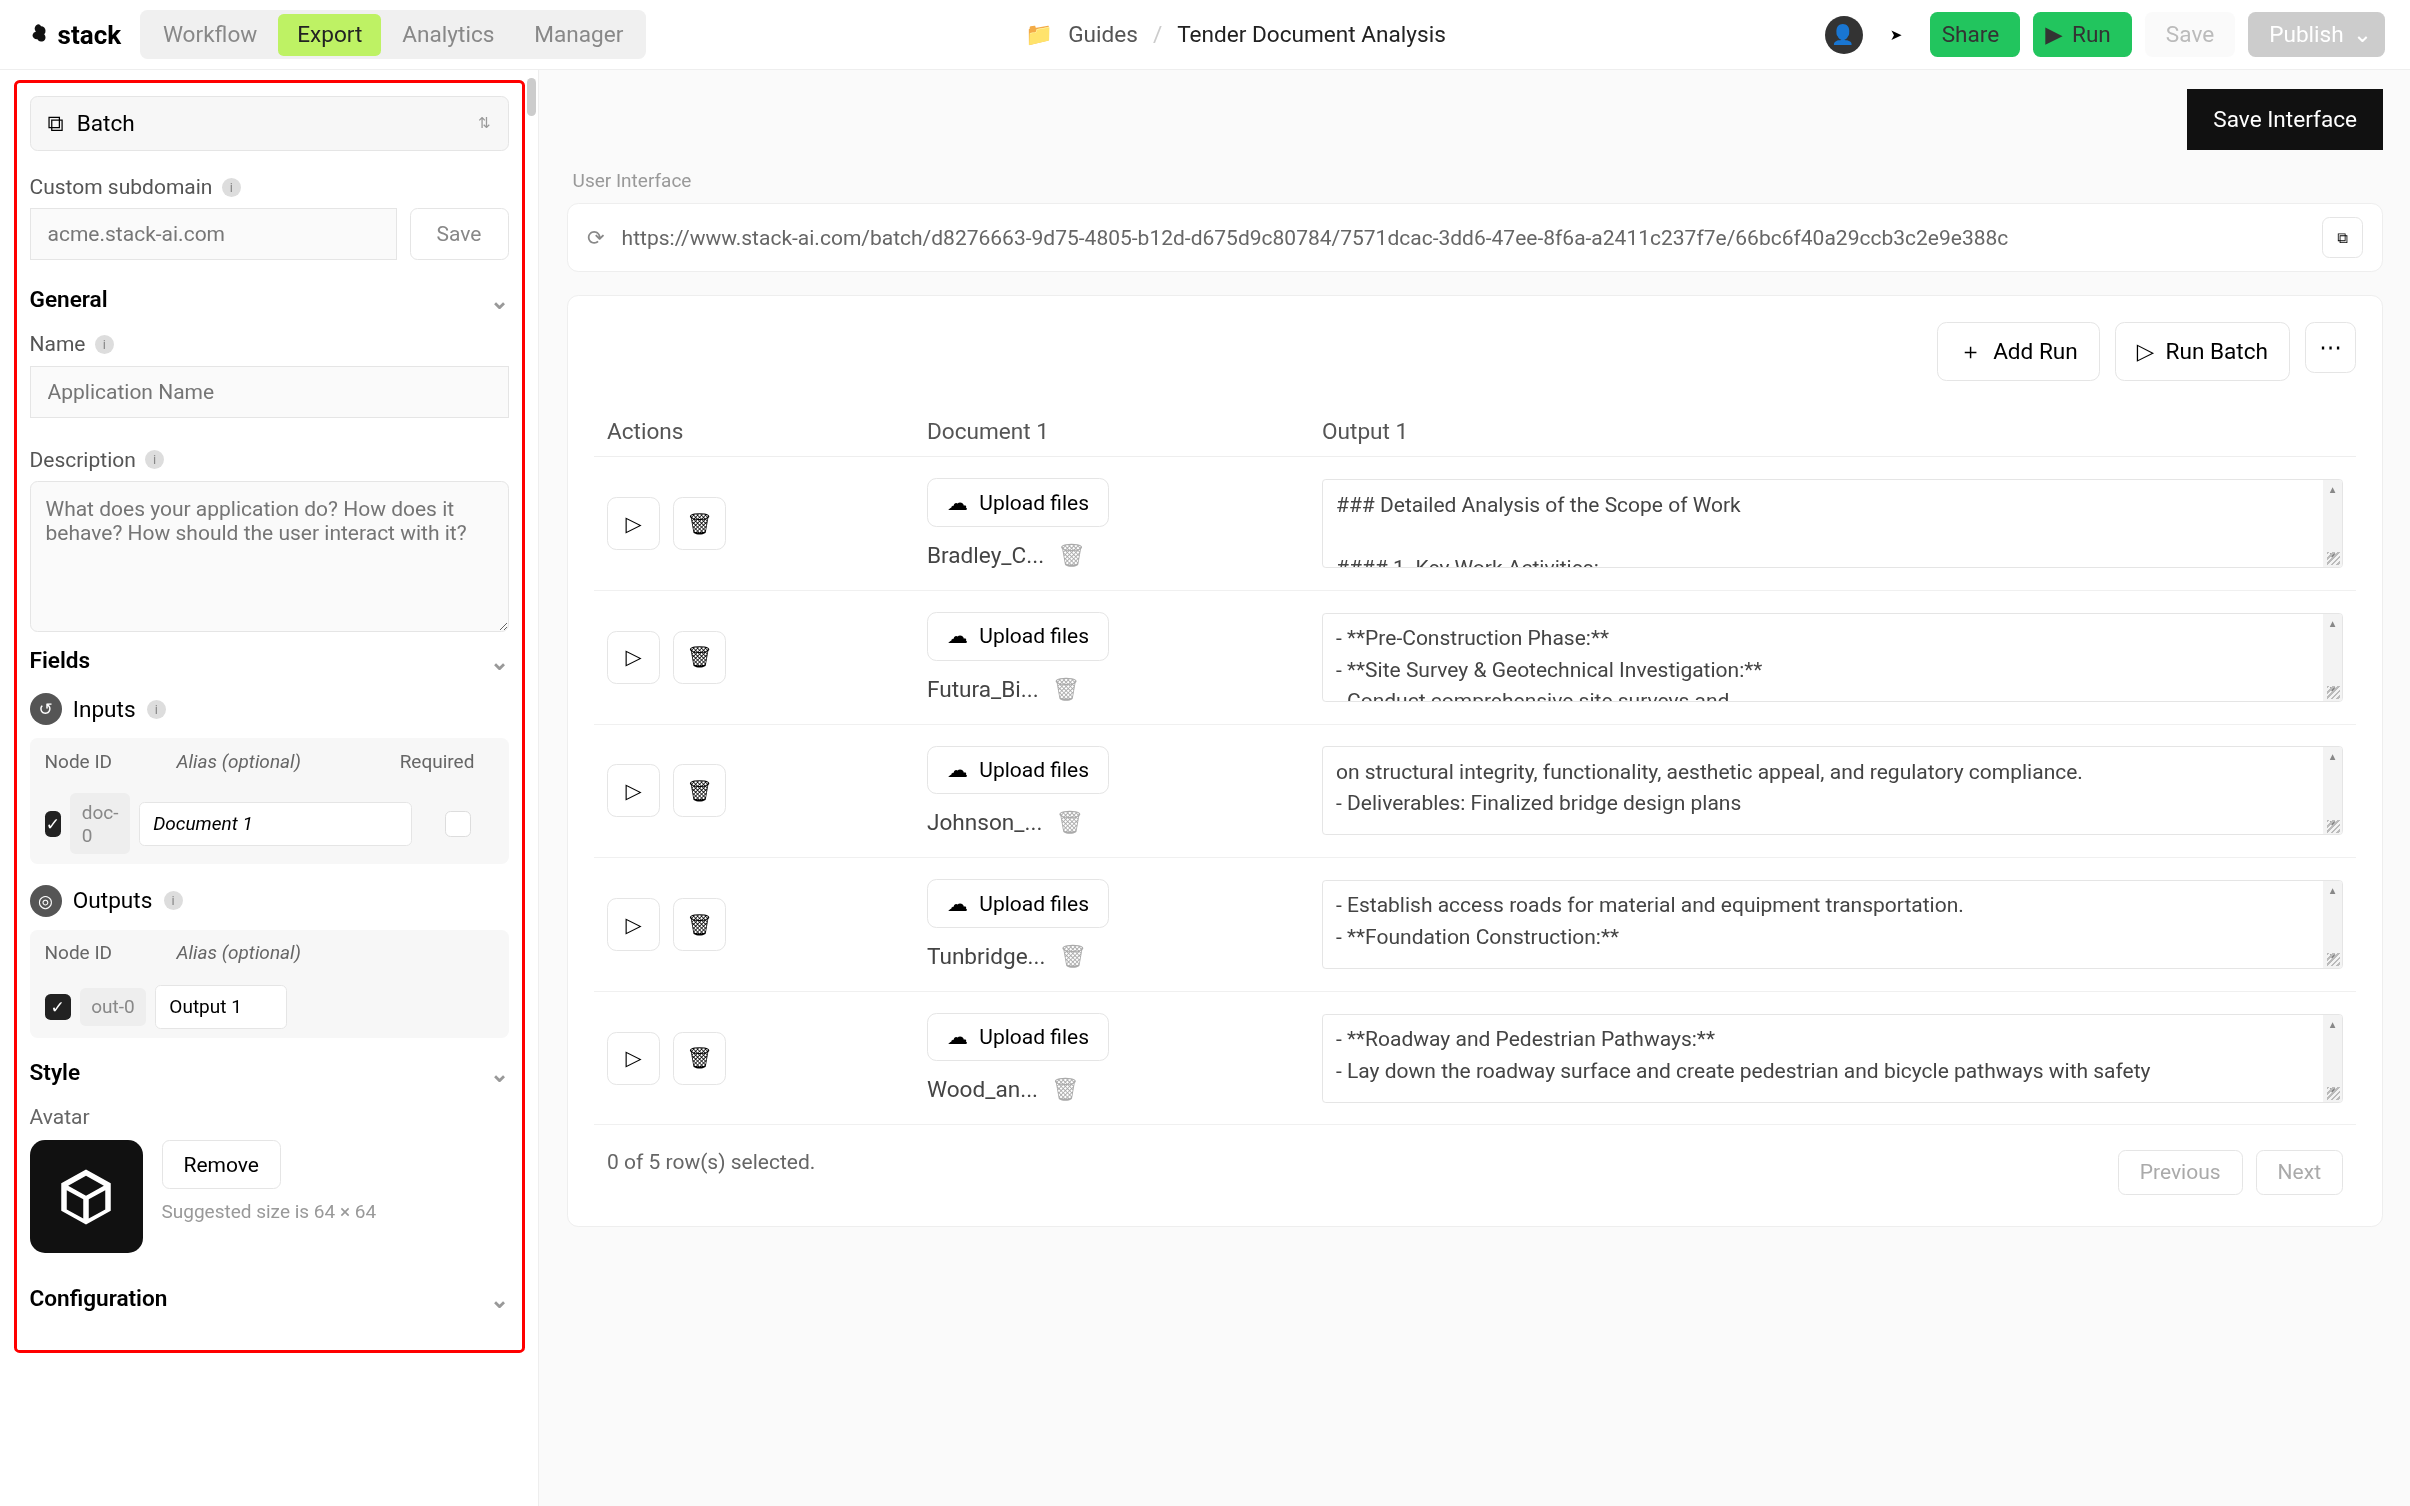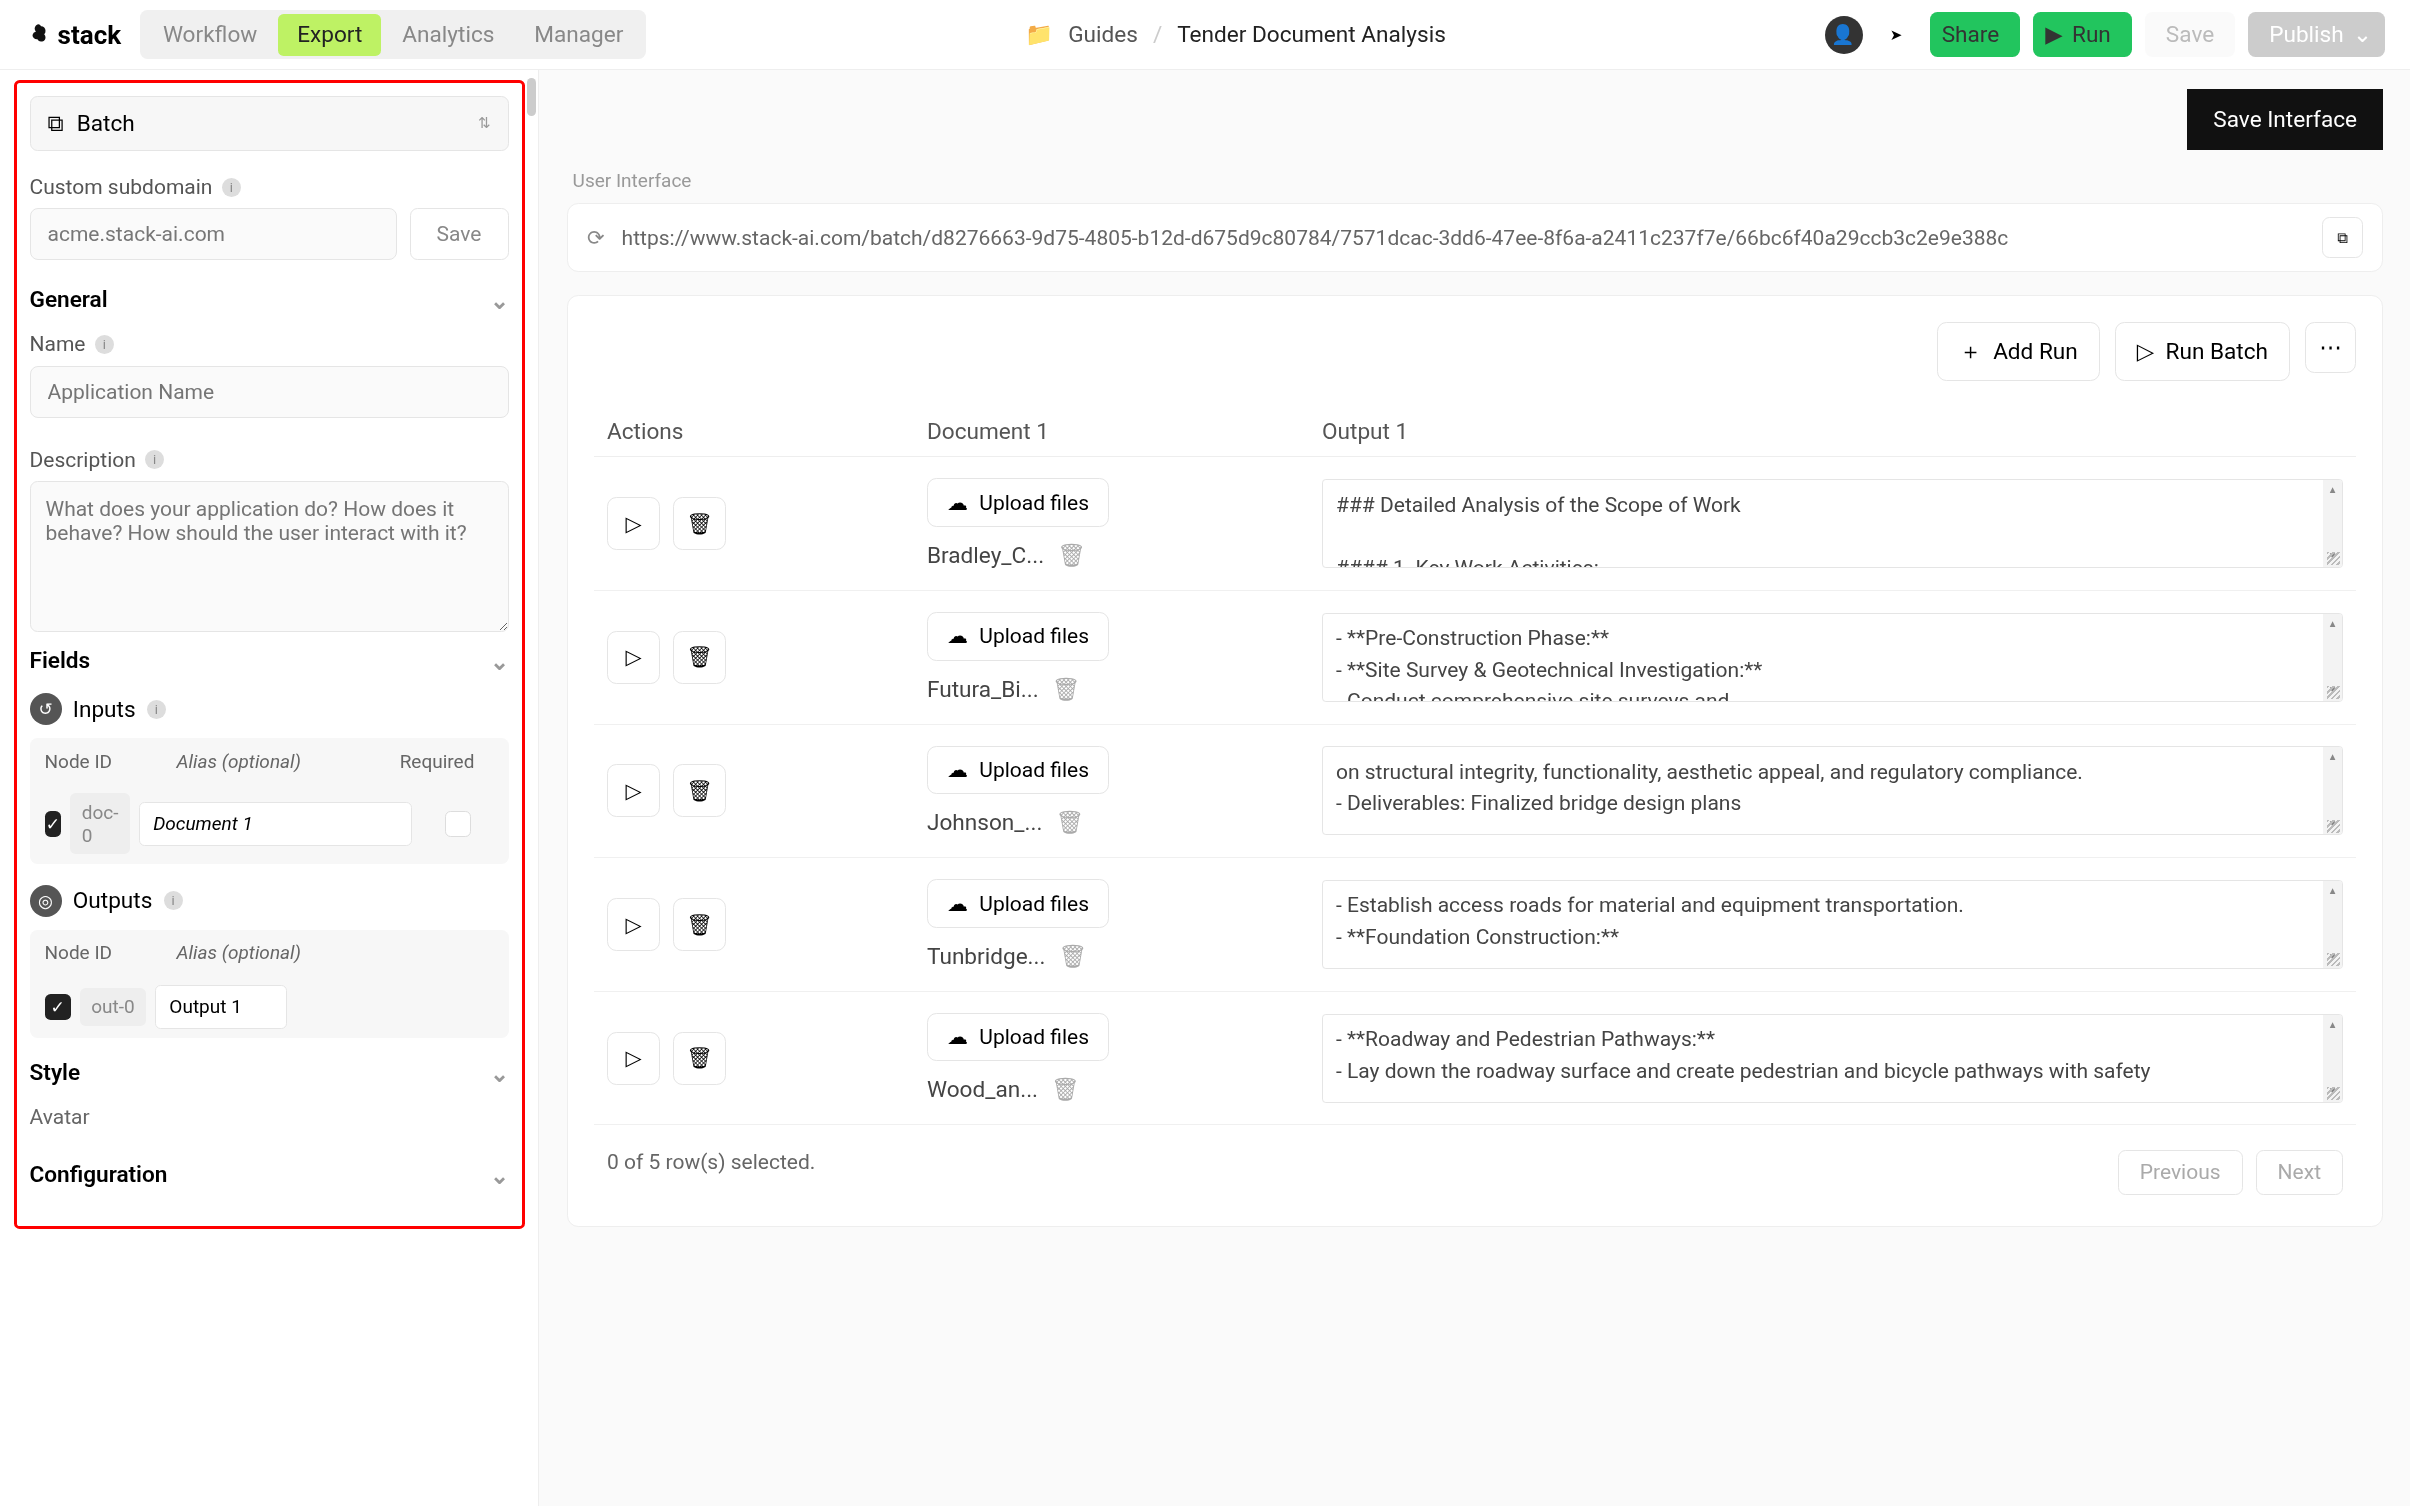--- a/index.html
+++ b/index.html
@@ -22,21 +22,21 @@
 .btn-disabled { background: #fafafa; color: #bbb; }
 .btn-publish { background: #ccc; color: #fff; padding-right: 13px; }
 .main { display: flex; height: calc(100% - 70px); }
 .sidebar { width: 539px; background: #fff; border-right: 0.9px solid #eee; padding: 17px 21px; overflow-y: auto; position: relative; }
 .red-box { border: 3.8px solid #f00; border-radius: 5.6px; padding: 13px 13px 19px 13px; margin: -7.5px -7.5px 0 -7.5px; }
 .batch-select { background: #f7f7f7; border: 0.9px solid #e5e5e5; border-radius: 7.5px; padding: 13px 17px; display: flex; align-items: center; gap: 13px; font-size: 22.6px; margin-bottom: 24.5px; }
 .batch-select .chev { margin-left: auto; color: #999; font-size: 15px; }
 .field-label { display: flex; align-items: center; gap: 9.4px; font-size: 21px; color: #555; margin-bottom: 9.4px; }
 .info-icon { width: 19px; height: 19px; border-radius: 50%; background: #ddd; display: inline-flex; align-items: center; justify-content: center; font-size: 13px; color: #888; }
 .input-row { display: flex; gap: 13px; margin-bottom: 26px; }
-.text-input { flex: 1; border: 0.9px solid #e5e5e5; border-radius: 8px; padding: 13px 17px; font-size: 21px; background: #fafafa; color: #777; }
+.text-input { flex: 1; border: 0.9px solid #e5e5e5; border-radius: 0; padding: 13px 17px; font-size: 21px; background: #fafafa; color: #777; }
 .save-sub { padding: 13px 26px; border: 0.9px solid #e5e5e5; border-radius: 7.5px; background: #fff; font-size: 21px; color: #888; }
 .section-head { display: flex; align-items: center; justify-content: space-between; font-size: 22.6px; font-weight: 600; margin: 11.3px 0 19px 0; }
 .section-head .chev { color: #999; transform: rotate(180deg); }
 .textarea { width: 100%; border: 0.9px solid #e5e5e5; border-radius: 7.5px; padding: 15px; font-size: 21px; color: #777; min-height: 151px; resize: vertical; background: #fafafa; font-family: inherit; }
 .io-row { display: flex; align-items: center; gap: 11.3px; font-size: 22.6px; margin-bottom: 13px; }
 .io-badge { width: 32px; height: 32px; border-radius: 50%; background: #555; color: #fff; display: flex; align-items: center; justify-content: center; font-size: 17px; }
 .io-table { background: #f7f7f7; border-radius: 7.5px; overflow: hidden; margin-bottom: 21px; }
 .io-head { display: flex; padding: 11.3px 15px; font-size: 19px; color: #666; justify-content: center; }
 .io-body-row { display: flex; align-items: center; padding: 9.4px 15px; gap: 9.4px; }
 .chk { width: 26px; height: 26px; border-radius: 5.6px; background: #222; display: flex; align-items: center; justify-content: center; color: #fff; font-size: 17px; }
@@ -197,20 +197,31 @@
           <div class="node-id">out-0</div>
           <input class="alias-input" style="width: 132px;" value="Output 1">
         </div>
       </div>
 
       <div class="section-head">
         <span>Style</span>
           <span class="chev">⌃</span>
       </div>
       <div class="sub-label">Avatar</div>
+      <div class="avatar-row">
+        <div class="avatar-box">
+          <svg viewBox="0 0 24 24" fill="#fff">
+              <path d="M12 2 3 7v10l9 5 9-5V7l-9-5zm0 2.3 6.5 3.6L12 11.5 5.5 7.9 12 4.3zM5 9.5l6 3.3v7L5 16.5v-7zm14 0v7l-6 3.3v-7l6-3.3z"></path>
+            </svg>
+        </div>
+        <div class="avatar-meta">
+          <button class="remove-btn">Remove</button>
+          <div class="hint">Suggested size is 64 × 64</div>
+        </div>
+      </div>
 
       <div class="section-head" style="margin-top:32px">
         <span>Configuration</span>
           <span class="chev">⌃</span>
       </div>
     </div>
     <div class="sb-scroll"></div>
   </div>
 
   <div class="content">

